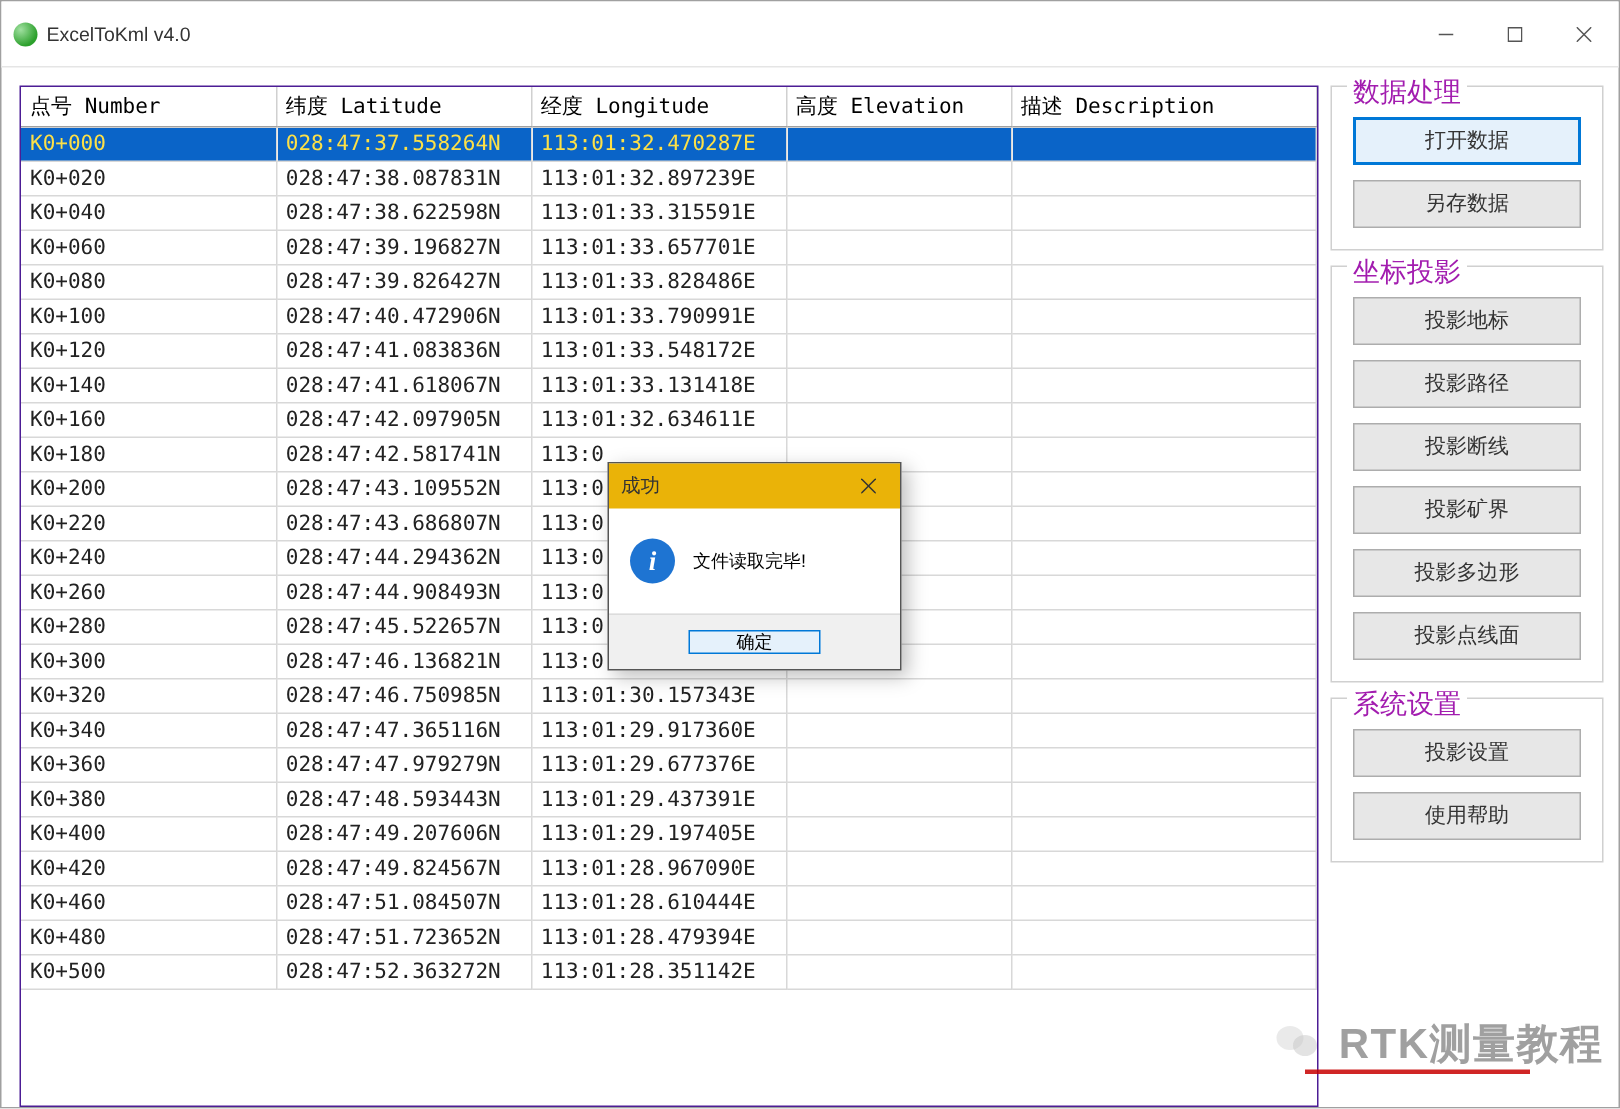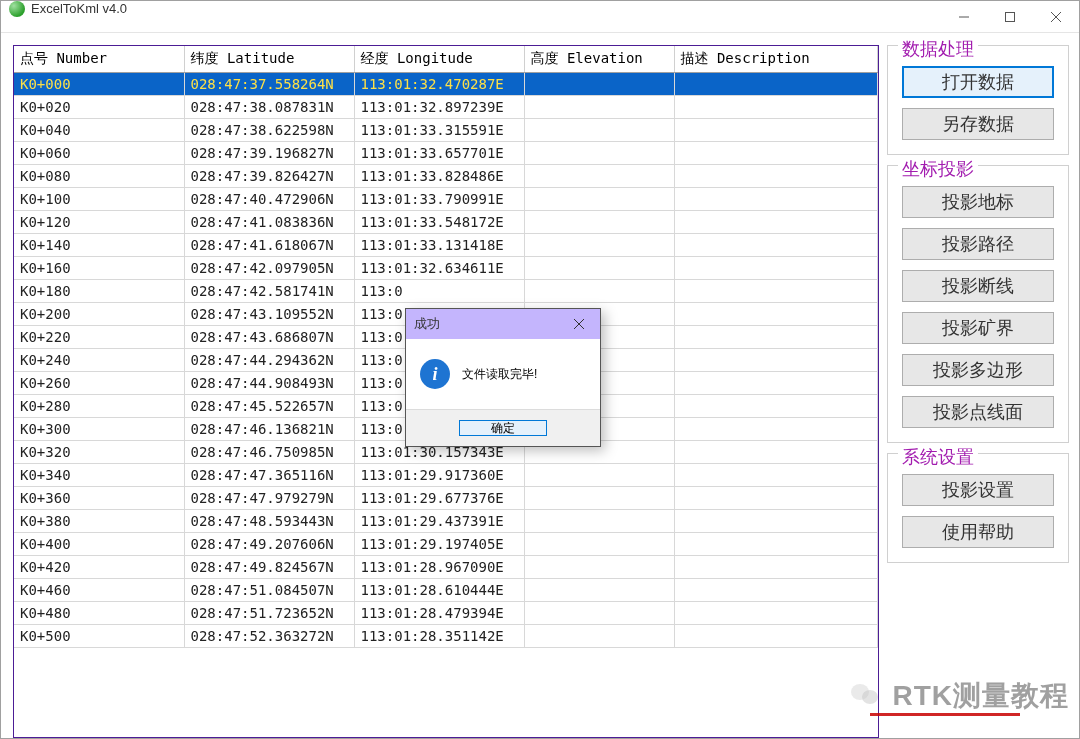--- a/index.html
+++ b/index.html
@@ -14,24 +14,24 @@
   .window {
     width: 1080px;
     height: 739px;
     background: #ffffff;
     border: 1px solid #a0a0a0;
     display: flex;
     flex-direction: column;
     position: relative;
   }
   .titlebar {
-    height: 32px;
+    height: 44px;
     background: #ffffff;
     display: flex;
-    align-items: flex-start;
+    align-items: center;
     padding-left: 8px;
     color: #333;
     font-size: 13px;
     border-bottom: 1px solid #e5e5e5;
   }
   .app-icon {
     width: 16px;
     height: 16px;
     border-radius: 50%;
     background: radial-gradient(circle at 30% 30%, #a0e0a0, #2ca02c 70%);
@@ -130,21 +130,21 @@
     color: #a21caf;
   }
   .btn {
     height: 32px;
     border: 1px solid #adadad;
     background: #e7e7e7;
     display: flex;
     align-items: center;
     justify-content: center;
     cursor: pointer;
-    font-size: 18px;
+    font-size: 14px;
     color: #333;
   }
   .btn.primary {
     border: 2px solid #0078d7;
     background: #e5f1fb;
   }
 
   .modal {
     position: absolute;
     left: 404px;
@@ -156,21 +156,21 @@
     z-index: 100;
     font-size: 12px;
   }
   .modal-title {
     height: 30px;
     display: flex;
     align-items: center;
     padding: 0 8px;
     font-size: 13px;
     color: #333;
-    background: #c4b5fd;
+    background: #eab308;
   }
   .modal-title-text { flex: 1; }
   .modal-close {
     width: 26px; height: 22px;
     display: flex; align-items: center; justify-content: center;
     cursor: pointer;
     font-size: 14px;
   }
   .modal-body {
     display: flex;

